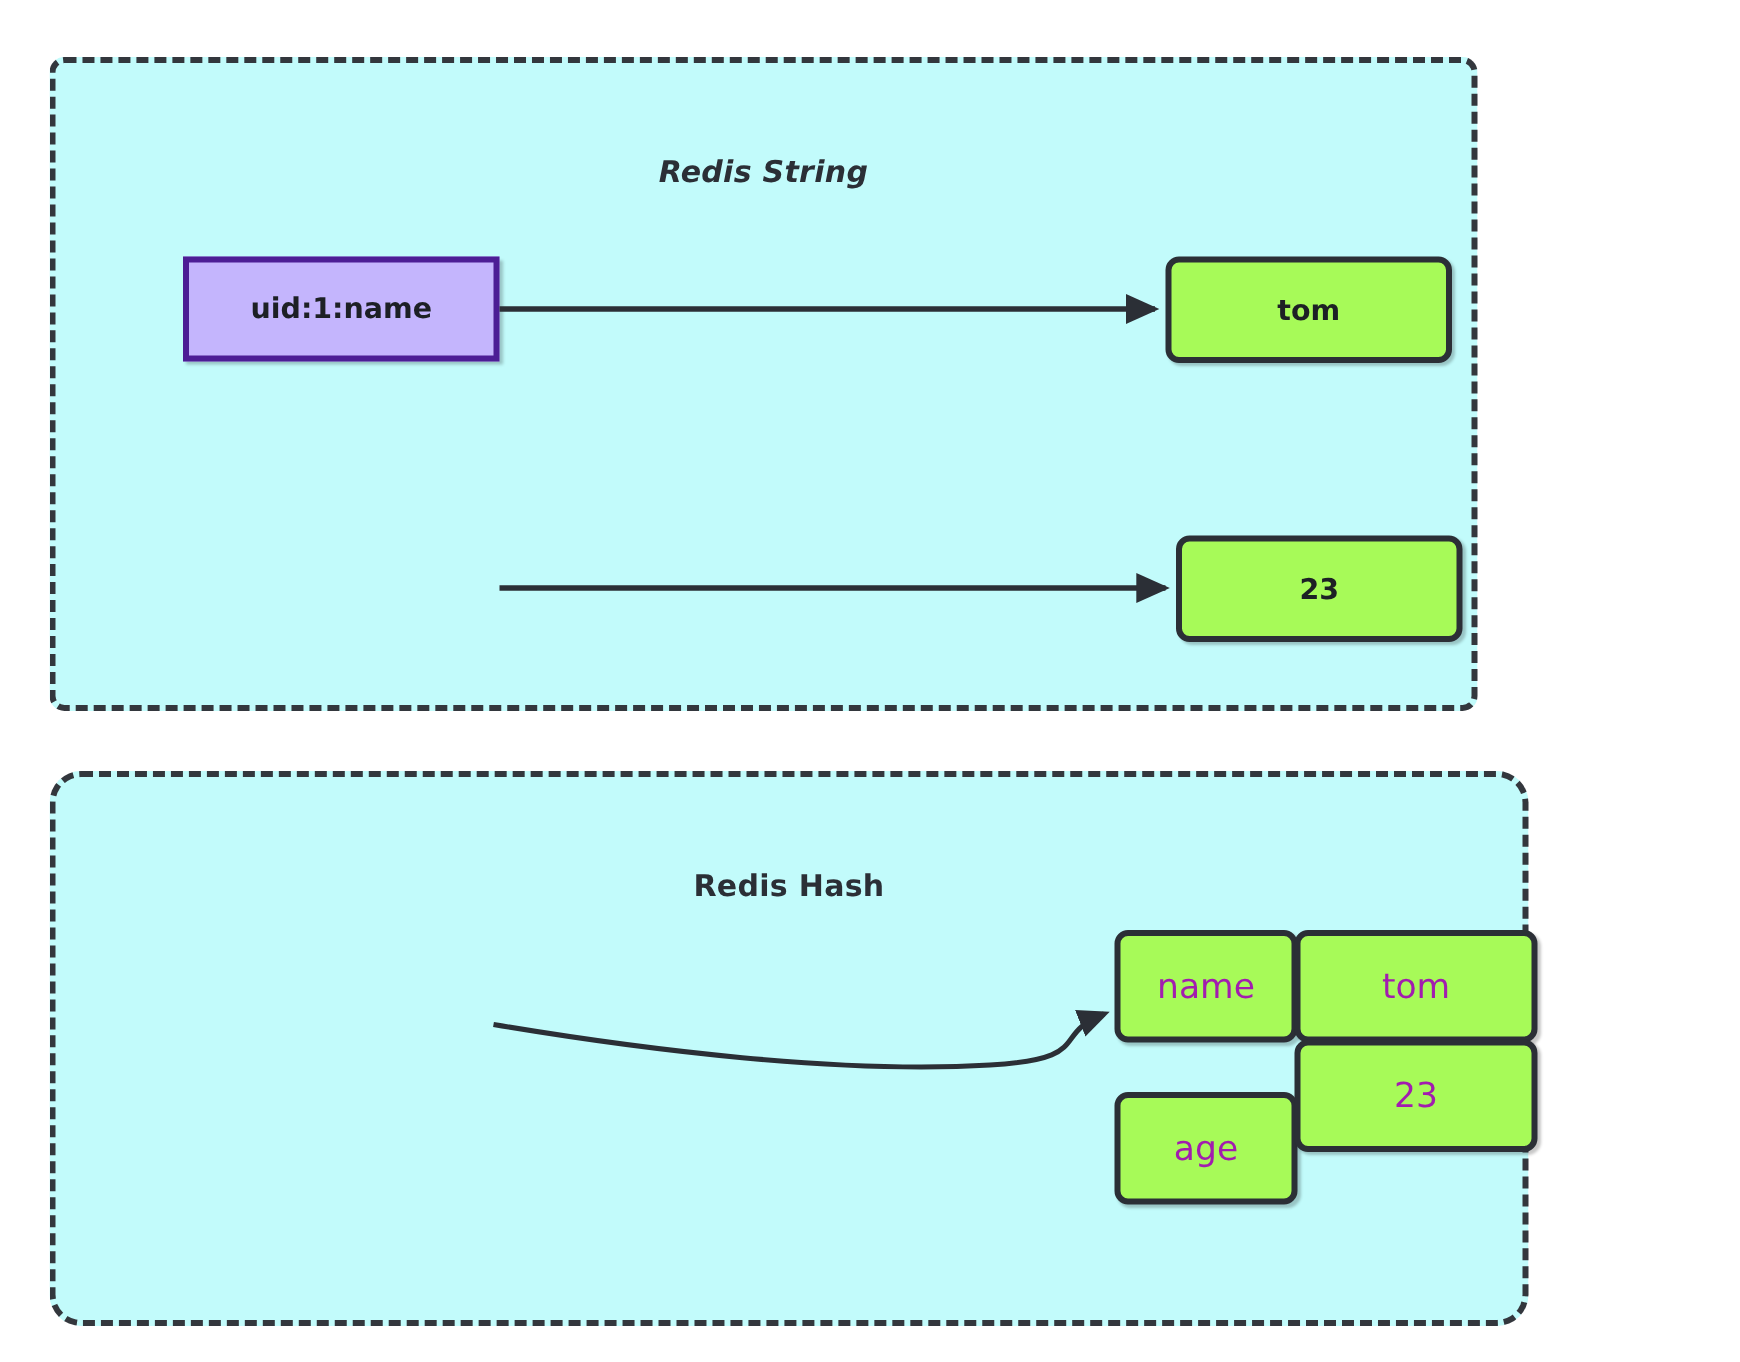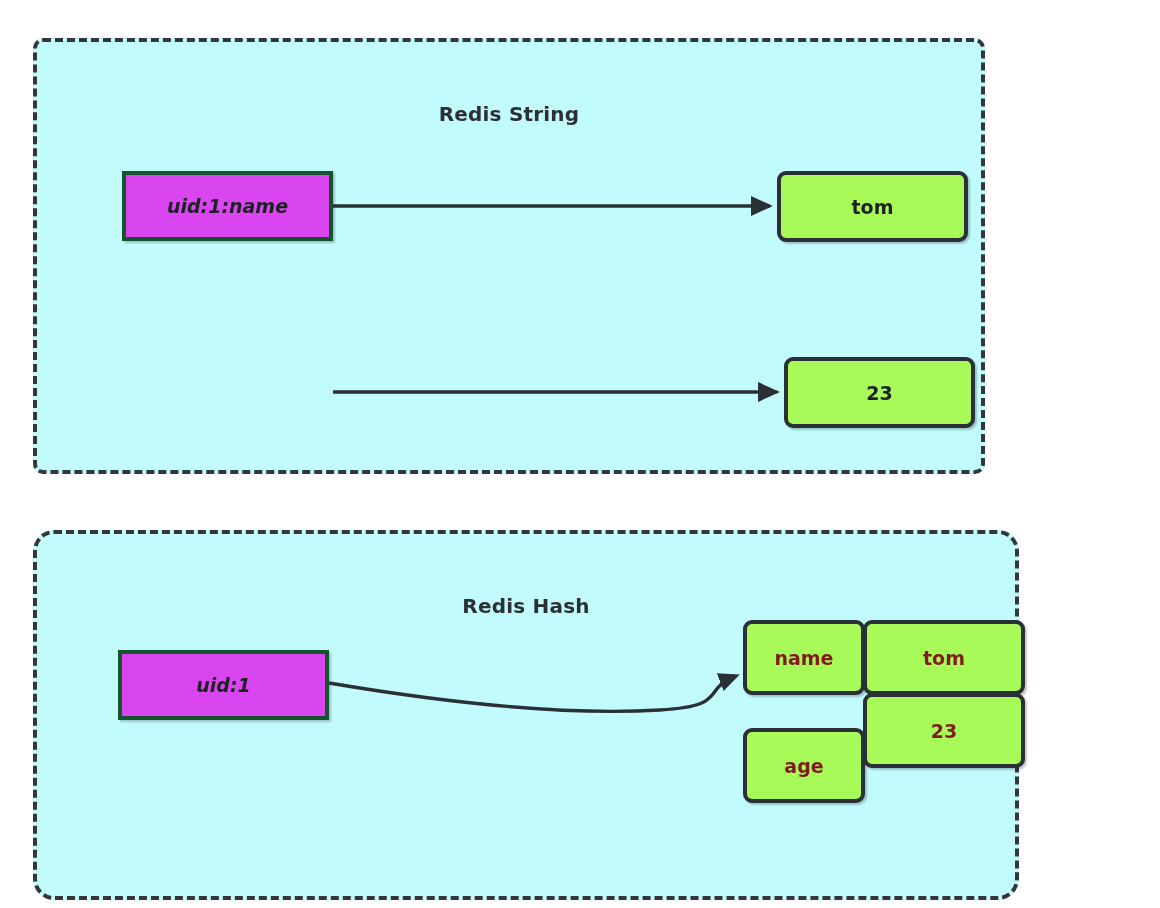--- a/index.html
+++ b/index.html
@@ -29,24 +29,25 @@
     background: #c2fbfb;
     border: 4px dashed #33373d;
     border-radius: 10px;
     box-sizing: border-box;
   }
   #panel-string {
     left: 33px;
     top: 38px;
     width: 952px;
     height: 436px;
+    font-style: italic;
   }
   #panel-hash {
     left: 33px;
-    top: 530px;
+    top: 514px;
     width: 986px;
     height: 370px;
     border-radius: 21px;
   }
 
   .panel-title {
     position: absolute;
     width: 100%;
     text-align: center;
     font-size: 20px;
@@ -54,31 +55,30 @@
     color: #2b2f36;
     letter-spacing: 0.2px;
     white-space: nowrap;
   }
   #title-string { top: 60px; }
   #title-hash   { top: 60px; }
 
   
   .key-box {
     position: absolute;
-    background: #d946ef;
-    border: 4px solid #14532d;
+    background: #c4b5fd;
+    border: 4px solid #4c1d95;
     box-sizing: border-box;
     display: flex;
     align-items: center;
     justify-content: center;
     font-size: 19px;
     font-weight: bold;
     color: #1d2025;
     box-shadow: 2px 2px 2px rgba(0,0,0,0.22);
-    font-style: italic;
   }
 
   
   .val-box {
     position: absolute;
     background: #a7fa58;
     border: 4px solid #2b2f36;
     border-radius: 9px;
     box-sizing: border-box;
     display: flex;
@@ -101,23 +101,23 @@
   
   .hash-cell {
     position: absolute;
     background: #a7fa58;
     border: 4px solid #2b2f36;
     border-radius: 9px;
     box-sizing: border-box;
     display: flex;
     align-items: center;
     justify-content: center;
-    font-size: 19px;
-    font-weight: bold;
-    color: #7f1d1d;
+    font-size: 23px;
+    font-weight: normal;
+    color: #a21caf;
     box-shadow: 2px 2px 2px rgba(0,0,0,0.22);
   }
   #hash-c-0-0 { left: 743px; top: 620px; width: 122px; height: 75px; }
   #hash-c-0-1 { left: 863px; top: 620px; width: 162px; height: 75px; }
   #hash-c-1-0 { left: 743px; top: 728px; width: 122px; height: 75px; }
   #hash-c-1-1 { left: 863px; top: 693px; width: 162px; height: 75px; }
 
   
   .arrow-layer {
     position: absolute;
@@ -141,21 +141,20 @@
 
 
   <div class="val-box" id="val-tom">tom</div>
 
   <div class="val-box" id="val-23">23</div>
 
   <div class="panel" id="panel-hash">
     <div class="panel-title" id="title-hash">Redis Hash</div>
   </div>
 
-  <div class="key-box" id="key-uid1">uid:1</div>
 
   <div class="hash-cell" id="hash-c-0-0">name</div>
   <div class="hash-cell" id="hash-c-0-1">tom</div>
   <div class="hash-cell" id="hash-c-1-0">age</div>
   <div class="hash-cell" id="hash-c-1-1">23</div>
 
   <svg class="arrow-layer" viewBox="0 0 1160 908">
     <defs>
       <marker id="head" markerWidth="7" markerHeight="7" refX="5.4" refY="3.1" orient="auto" markerUnits="strokeWidth">
         <path d="M0,0.3 L6.2,3.1 L0,5.9 Z" fill="#2b2f36"></path>

